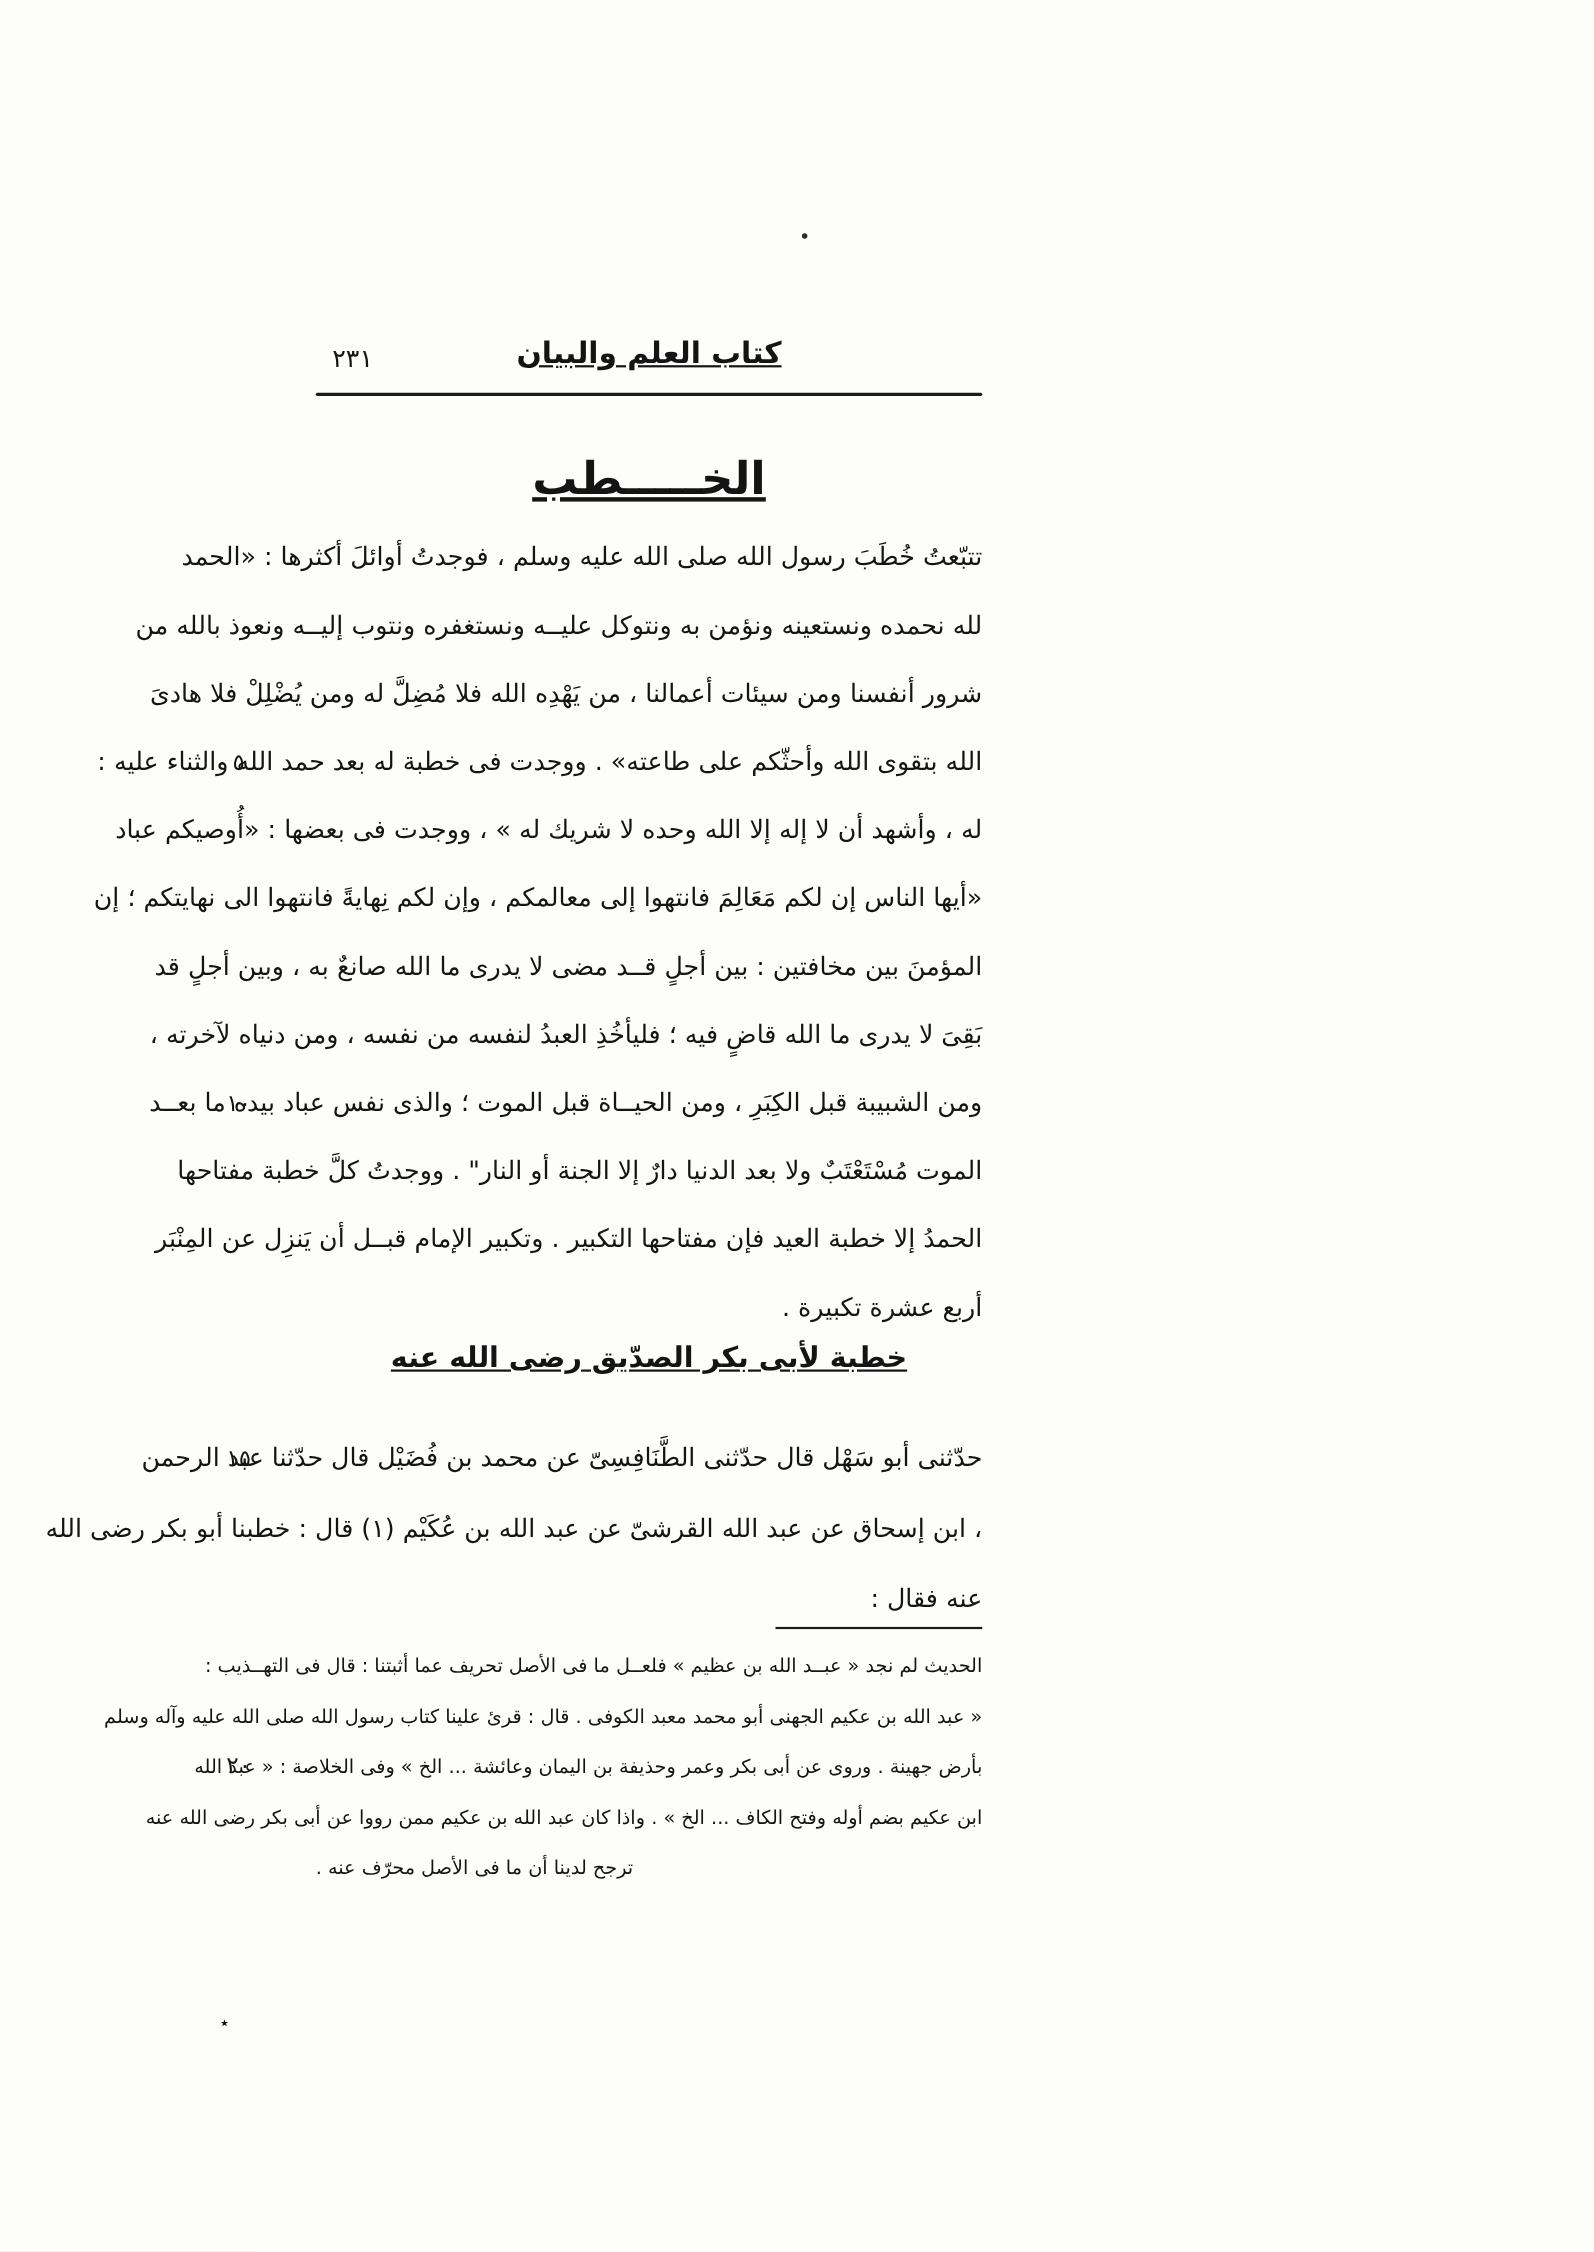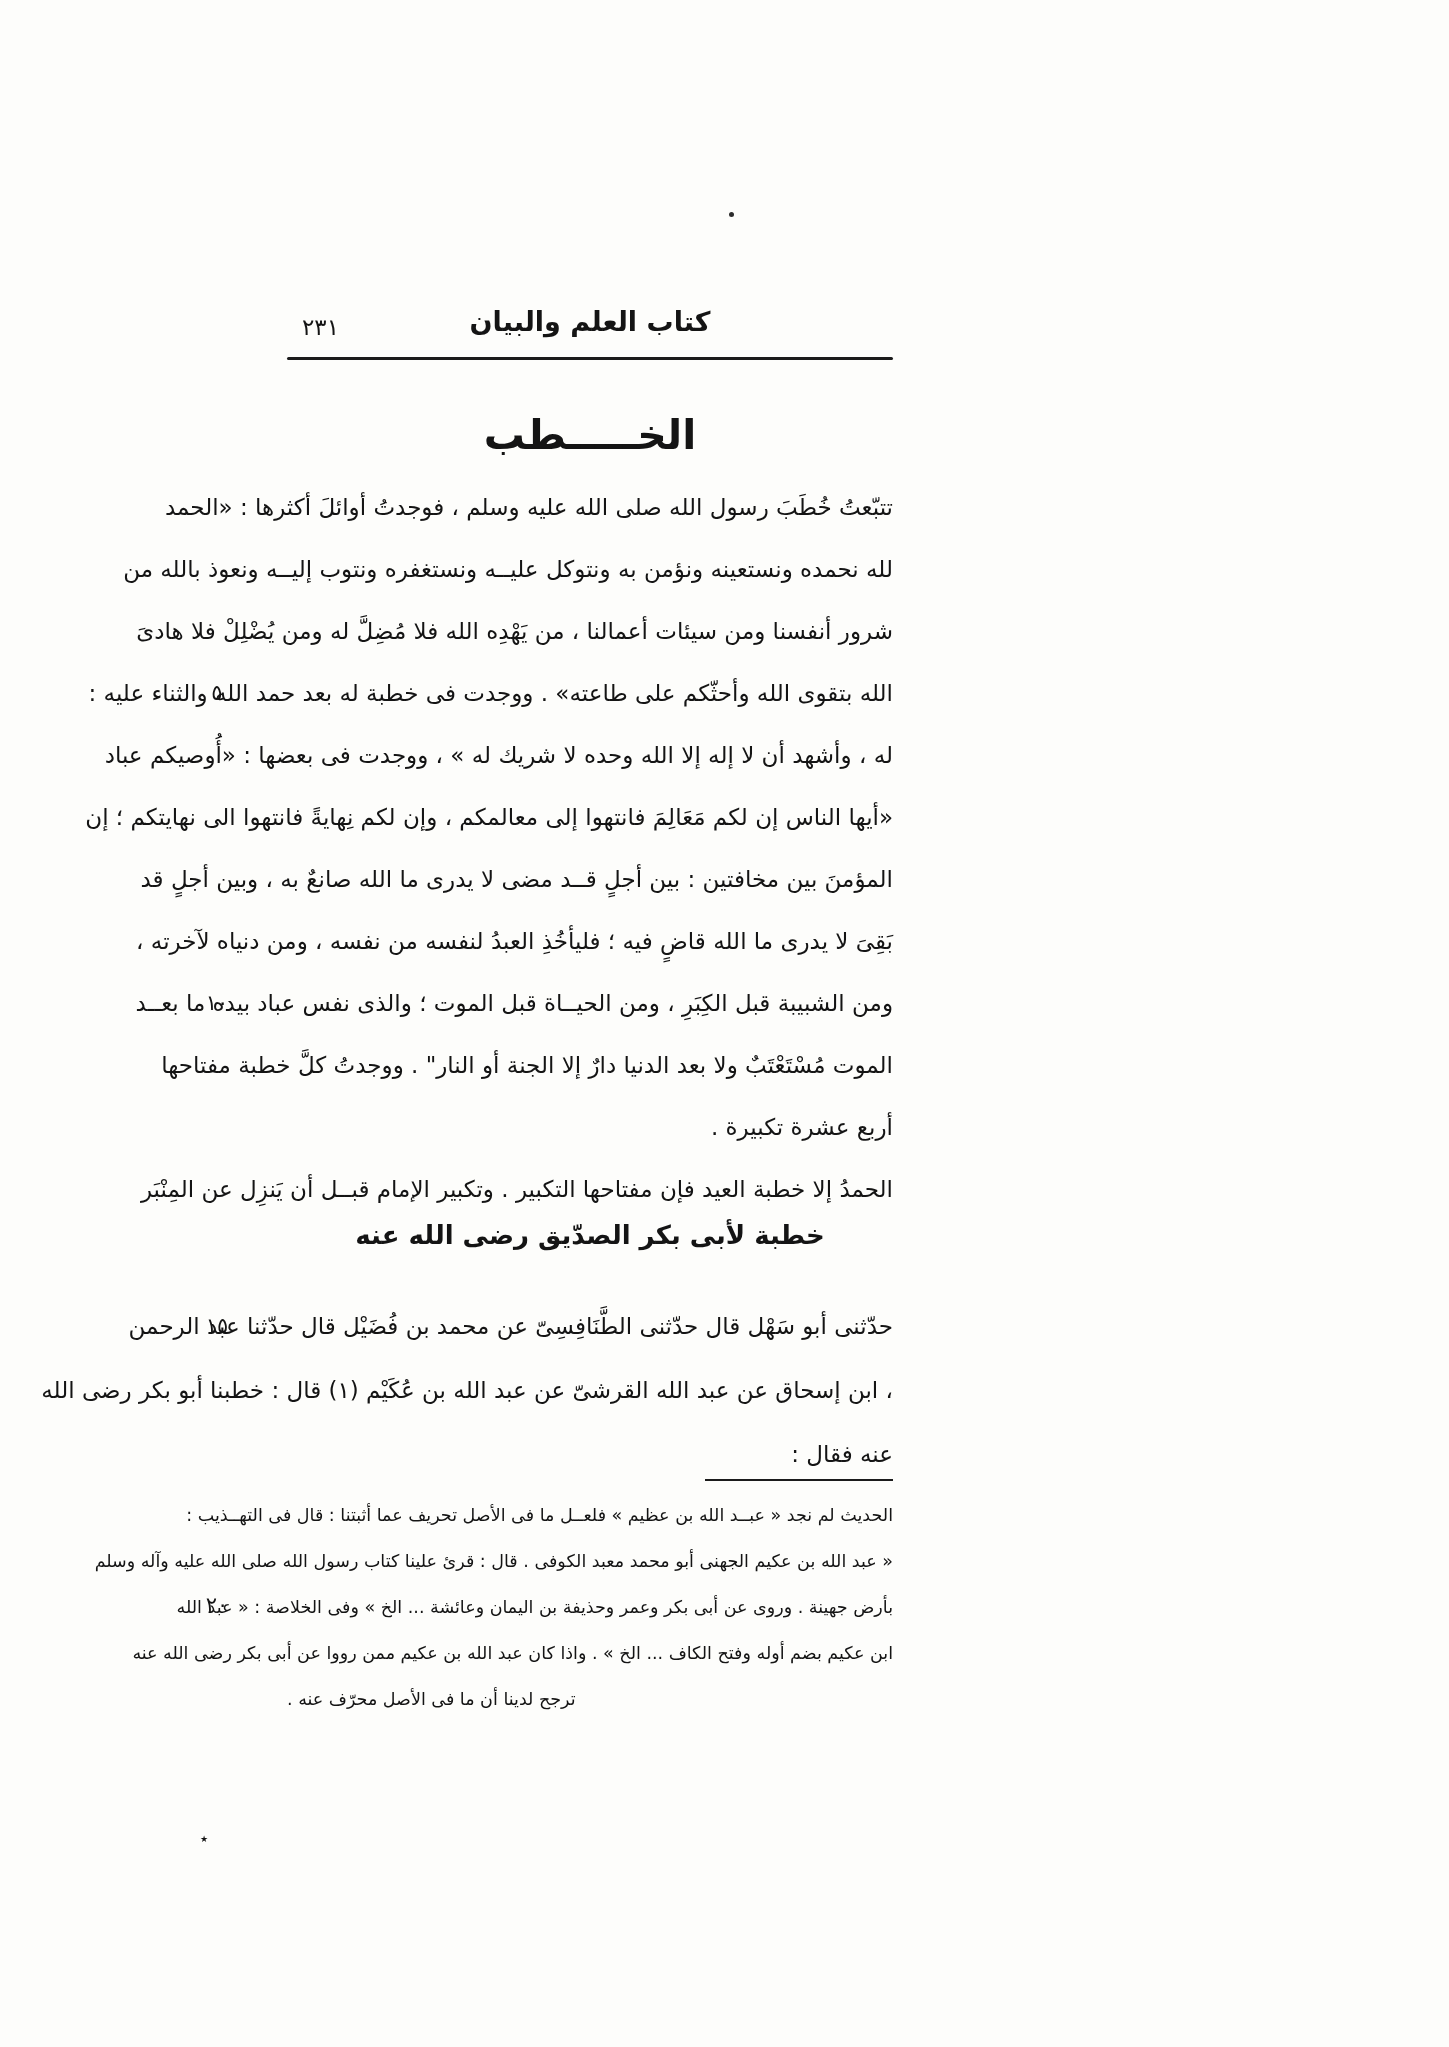--- a/index.html
+++ b/index.html
@@ -8,21 +8,21 @@
     width:1449px;height:2047px;
     margin:0 auto;
     background:#fdfdfb;
     color:#141414;
     font-family:"DejaVu Sans",sans-serif;
     direction:rtl;
     overflow:hidden;
   }
   .abs{position:absolute;}
   .col{left:287px;width:606px;}
-  .center{text-align:center;}
+  .center{text-align:center;text-decoration:underline;}
   
   .book-title{top:306px;font-size:27px;font-weight:bold;letter-spacing:.5px;}
   .page-num{left:302px;top:314px;font-size:23px;direction:ltr;}
   .rule-main{left:287px;top:357px;width:606px;height:3px;background:#1b1b1b;border-radius:2px;}
   
   .chapter-heading{top:411px;font-size:41px;font-weight:bold;}
   .sub-heading{top:1220px;font-size:26px;font-weight:bold;}
   
   .para{line-height:62px;font-size:23px;}
   .para .line{
@@ -70,22 +70,22 @@
     <div class="line">تتبّعتُ خُطَبَ رسول الله صلى الله عليه وسلم ، فوجدتُ أوائلَ أكثرها : «الحمد</div>
     <div class="line">لله نحمده ونستعينه ونؤمن به ونتوكل عليــه ونستغفره ونتوب إليــه ونعوذ بالله من</div>
     <div class="line">شرور أنفسنا ومن سيئات أعمالنا ، من يَهْدِه الله فلا مُضِلَّ له ومن يُضْلِلْ فلا هادىَ</div>
     <div class="line">الله بتقوى الله وأحثّكم على طاعته» . ووجدت فى خطبة له بعد حمد الله والثناء عليه :</div>
     <div class="line">له ، وأشهد أن لا إله إلا الله وحده لا شريك له » ، ووجدت فى بعضها : «أُوصيكم عباد</div>
     <div class="line">«أيها الناس إن لكم مَعَالِمَ فانتهوا إلى معالمكم ، وإن لكم نِهايةً فانتهوا الى نهايتكم ؛ إن</div>
     <div class="line">المؤمنَ بين مخافتين : بين أجلٍ قــد مضى لا يدرى ما الله صانعٌ به ، وبين أجلٍ قد</div>
     <div class="line">بَقِىَ لا يدرى ما الله قاضٍ فيه ؛ فليأخُذِ العبدُ لنفسه من نفسه ، ومن دنياه لآخرته ،</div>
     <div class="line">ومن الشبيبة قبل الكِبَرِ ، ومن الحيــاة قبل الموت ؛ والذى نفس عباد بيده ما بعــد</div>
     <div class="line">الموت مُسْتَعْتَبٌ ولا بعد الدنيا دارٌ إلا الجنة أو النار" . ووجدتُ كلَّ خطبة مفتاحها</div>
+    <div class="line">الحمدُ إلا خطبة العيد فإن مفتاحها التكبير . وتكبير الإمام قبــل أن يَنزِل عن المِنْبَر</div>
     <div class="line flush-right">أربع عشرة تكبيرة .</div>
-    <div class="line">الحمدُ إلا خطبة العيد فإن مفتاحها التكبير . وتكبير الإمام قبــل أن يَنزِل عن المِنْبَر</div>
   </div>
 
   <div class="abs col center sub-heading">خطبة لأبى بكر الصدّيق رضى الله عنه</div>
 
   <div id="para2" class="abs col para">
     <div class="line">حدّثنى أبو سَهْل قال حدّثنى الطَّنَافِسِىّ عن محمد بن فُضَيْل قال حدّثنا عبد الرحمن</div>
     <div class="line">، ابن إسحاق عن عبد الله القرشىّ عن عبد الله بن عُكَيْم (١) قال : خطبنا أبو بكر رضى الله</div>
     <div class="line flush-right">عنه فقال :</div>
   </div>
 

